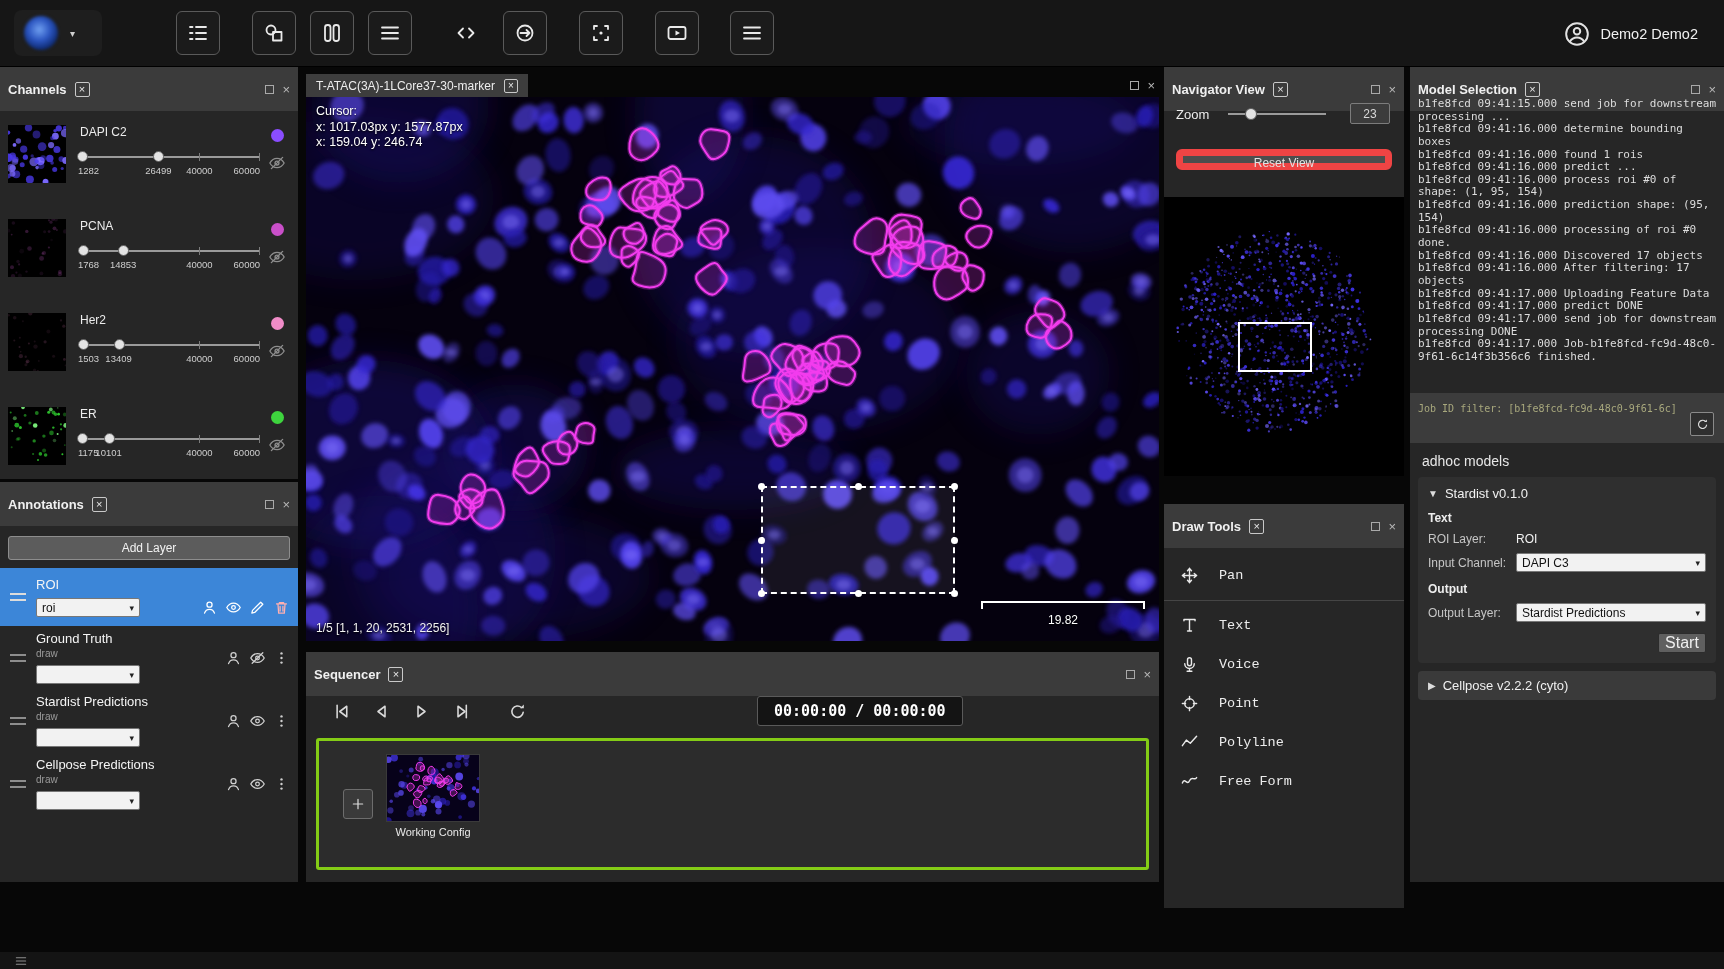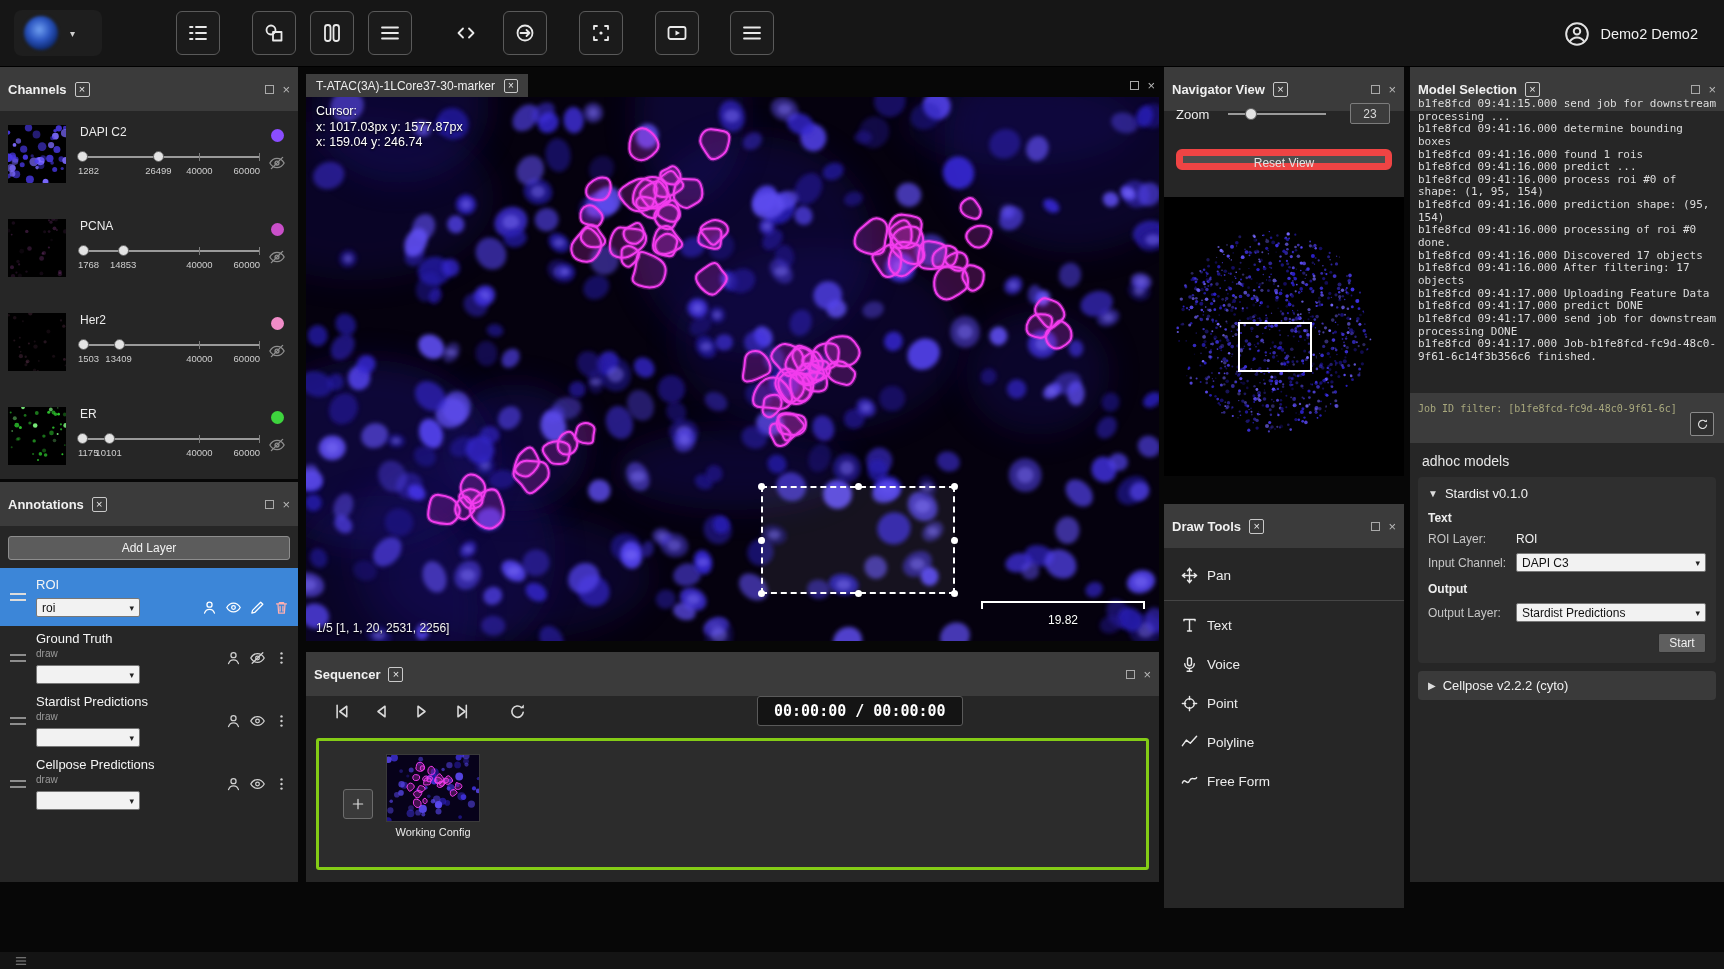--- a/index.html
+++ b/index.html
@@ -146,21 +146,21 @@
   #reset-view-btn { position:absolute; left:12px; right:12px; top:82px; height:21px;
                     background:#4d4d4d; border:7px solid #ef4444; border-radius:6px;
                     color:#e3e3e3; font-size:12px; font-family:inherit; }
   #nav-image-wrap { position:absolute; left:0; top:130px; width:240px; height:279px; background:#000; }
   #nav-viewport-rect { position:absolute; left:74px; top:125px; width:74px; height:50px;
                        border:2.5px solid #fff; }
 
   
   #drawtools { left:1164px; top:504px; width:240px; height:404px; overflow:hidden; }
   #tools-list { padding-top:8px; }
-  .tool-row { height:39px; display:flex; align-items:center; gap:8px; padding-left:16px; position:relative; }
+  .tool-row { height:39px; display:flex; align-items:center; gap:20px; padding-left:16px; position:relative;font-family:Liberation Mono, monospace; }
   .tool-row.selected { background:#535353; }
   .tool-row.divided { margin-top:11px; }
   .tool-row.divided::before { content:''; position:absolute; top:-6px; left:0; right:0; height:1px; background:#454545; }
   .tool-icon { width:19px; height:19px; color:#e9e9e9; }
   .tool-label { font-size:13.5px; color:#ececec; }
 
   
   #model { left:1410px; top:67px; width:314px; height:815px; }
   #model-log { position:absolute; left:0; top:26px; width:100%; height:300px; padding:5px 8px;
                font-family:"DejaVu Sans Mono", monospace; font-size:11px; line-height:1.15;
@@ -177,21 +177,21 @@
                    border-radius:4px; padding:9px 10px 10px 10px; }
   .model-card-header { display:flex; align-items:center; gap:7px; font-size:13px; color:#f2f2f2; }
   .tri { font-size:10px; color:#dcdcdc; }
   .model-section-label { font-size:12px; font-weight:bold; color:#ededed; margin-top:10px; }
   .model-row { display:flex; align-items:center; margin-top:7px; }
   .model-label { width:88px; flex:none; font-size:12px; color:#c6c6c6; }
   .model-value { font-size:12px; color:#f2f2f2; }
   .model-row .w-select { flex:1; }
   #model-actions { display:flex; justify-content:flex-end; margin-top:11px; }
   #start-btn { width:48px; height:20px; background:#5f5f5f; border:1px solid #2c2c2c; border-radius:2px;
-               color:#efefef; font-size:12px; font-family:inherit; }
+               color:#efefef; font-size:16px; font-family:inherit; }
   #cellpose-card { position:absolute; left:8px; right:8px; top:604px; height:29px; background:#3a3a3a;
                    border-radius:4px; display:flex; align-items:center; gap:7px; padding:0 10px;
                    font-size:13px; color:#f0f0f0; }
 
   
   #bottom-strip { position:absolute; left:0; top:952px; width:1724px; height:17px; background:#141414;
                   display:flex; align-items:center; padding-left:14px; }
   #bottom-menu { width:14px; height:14px; color:#8d8d8d; }
 </style>
 </head>

